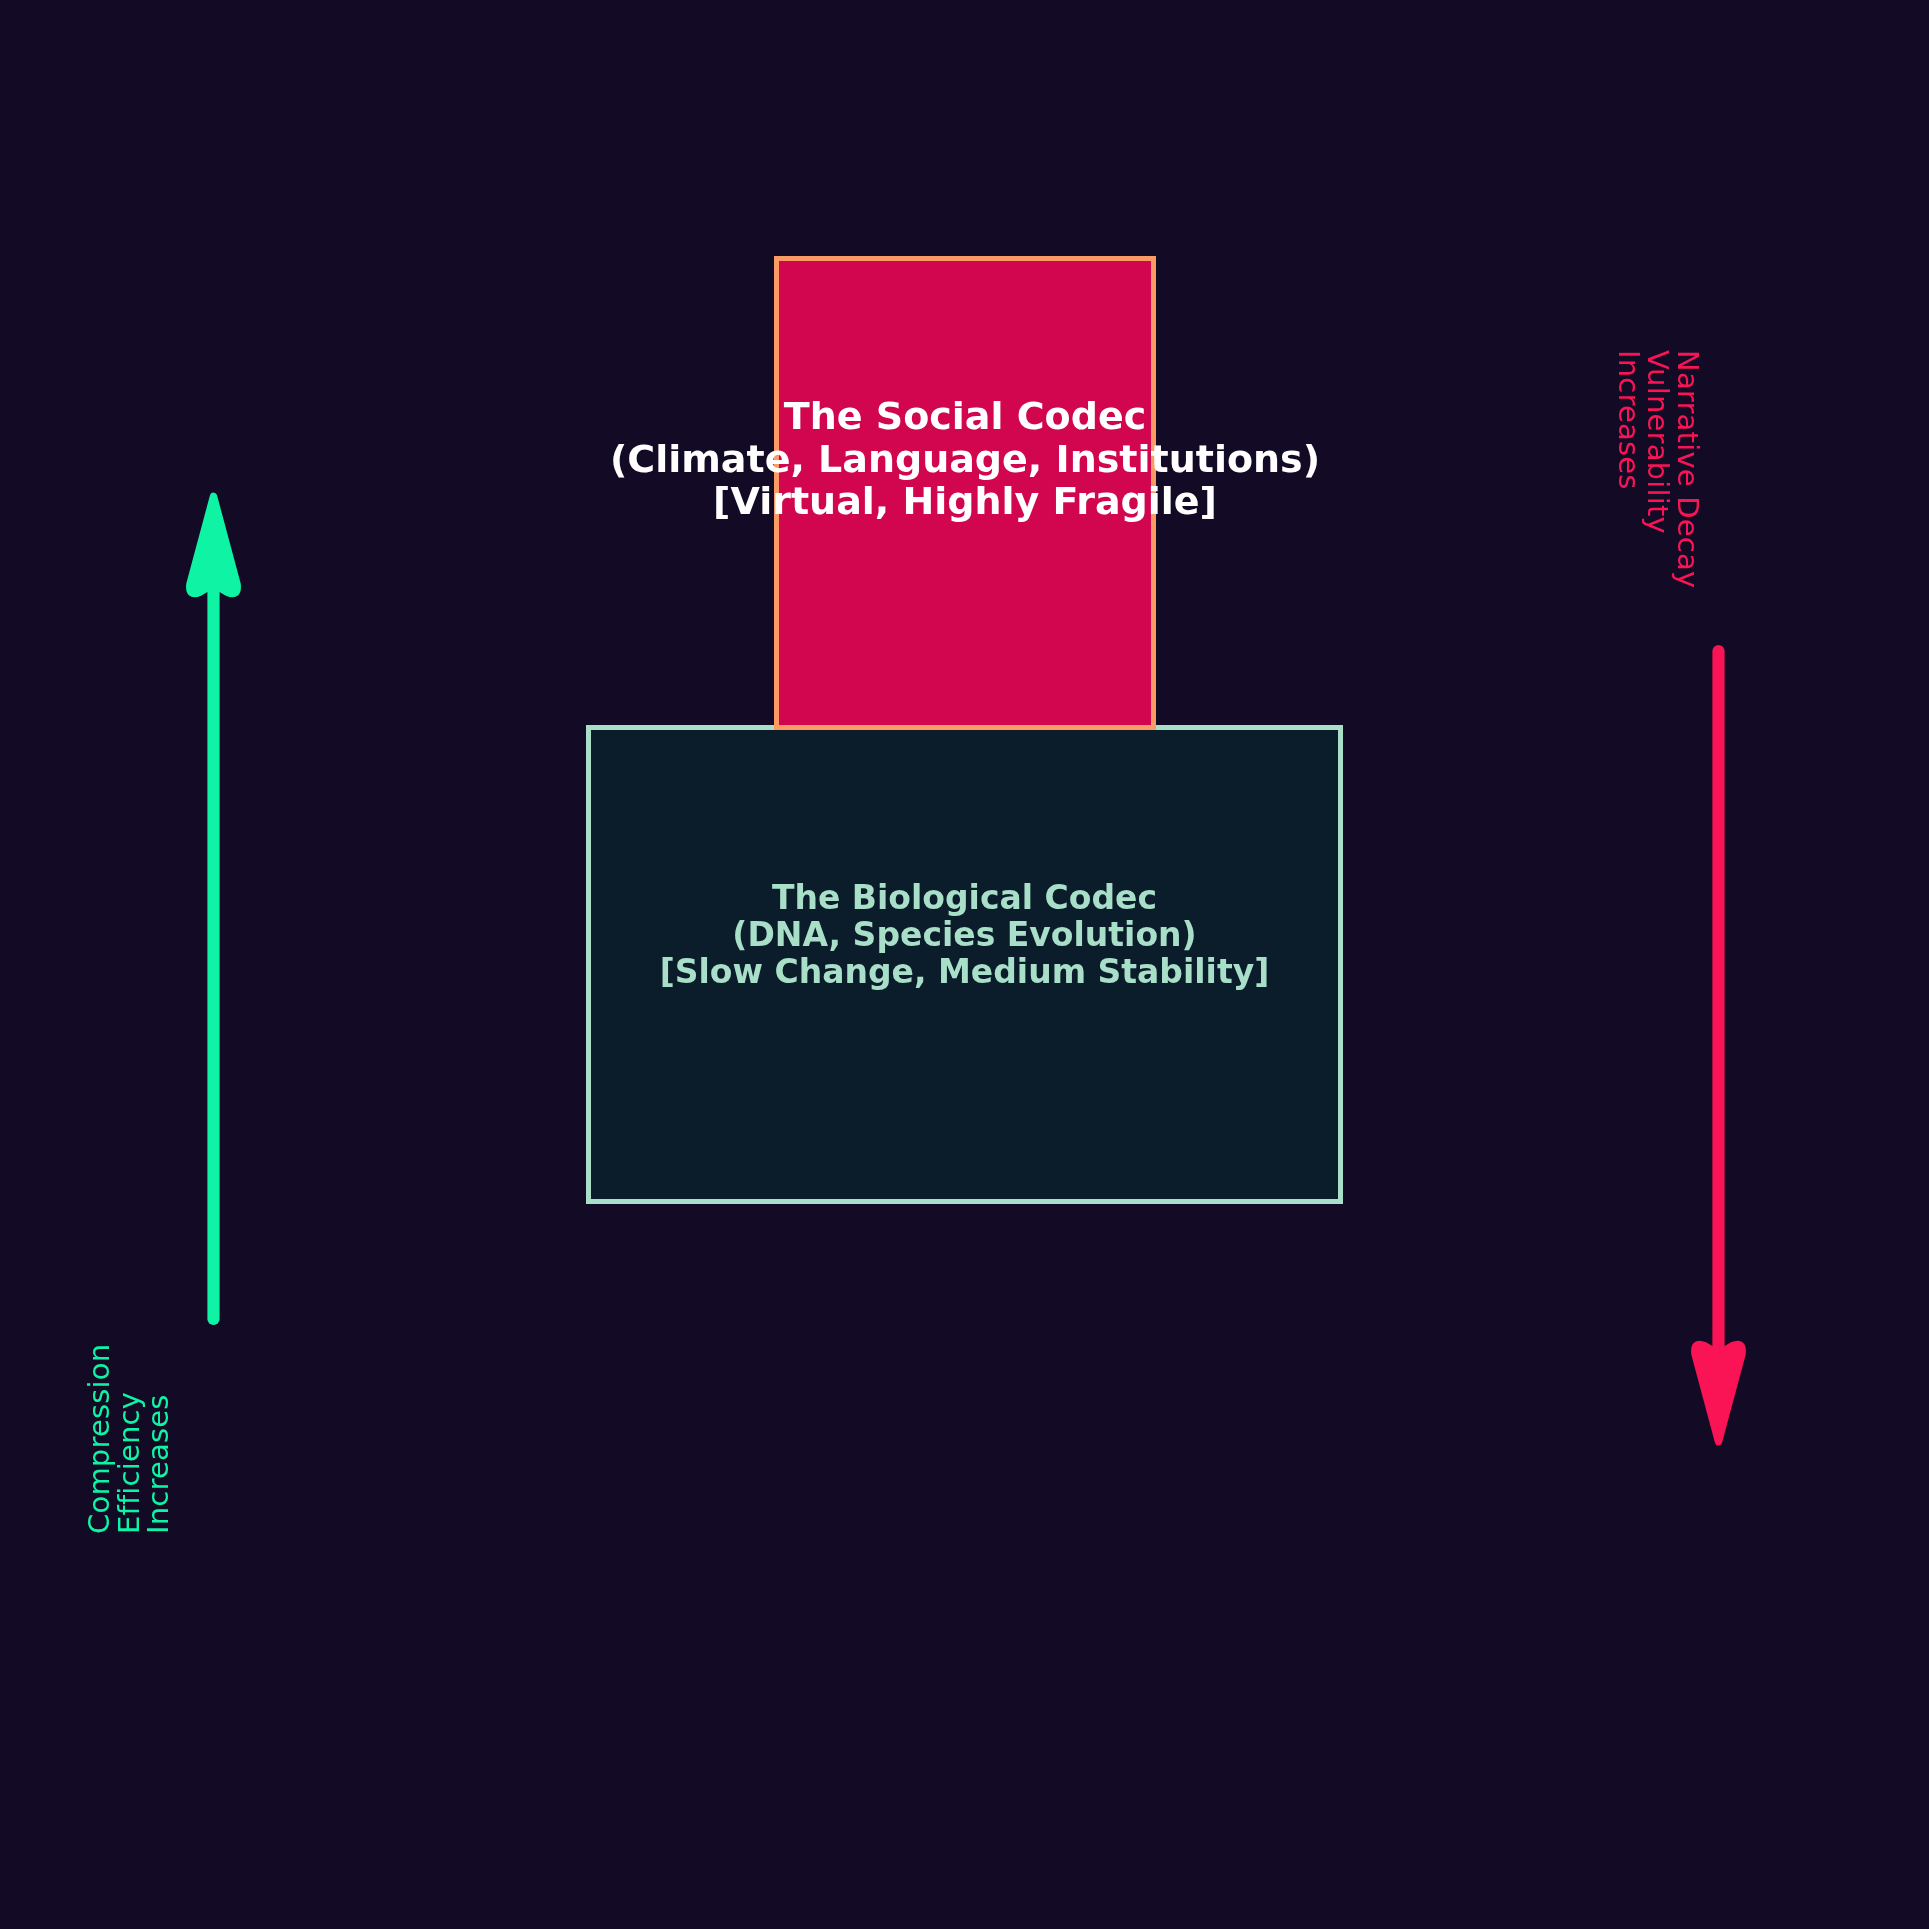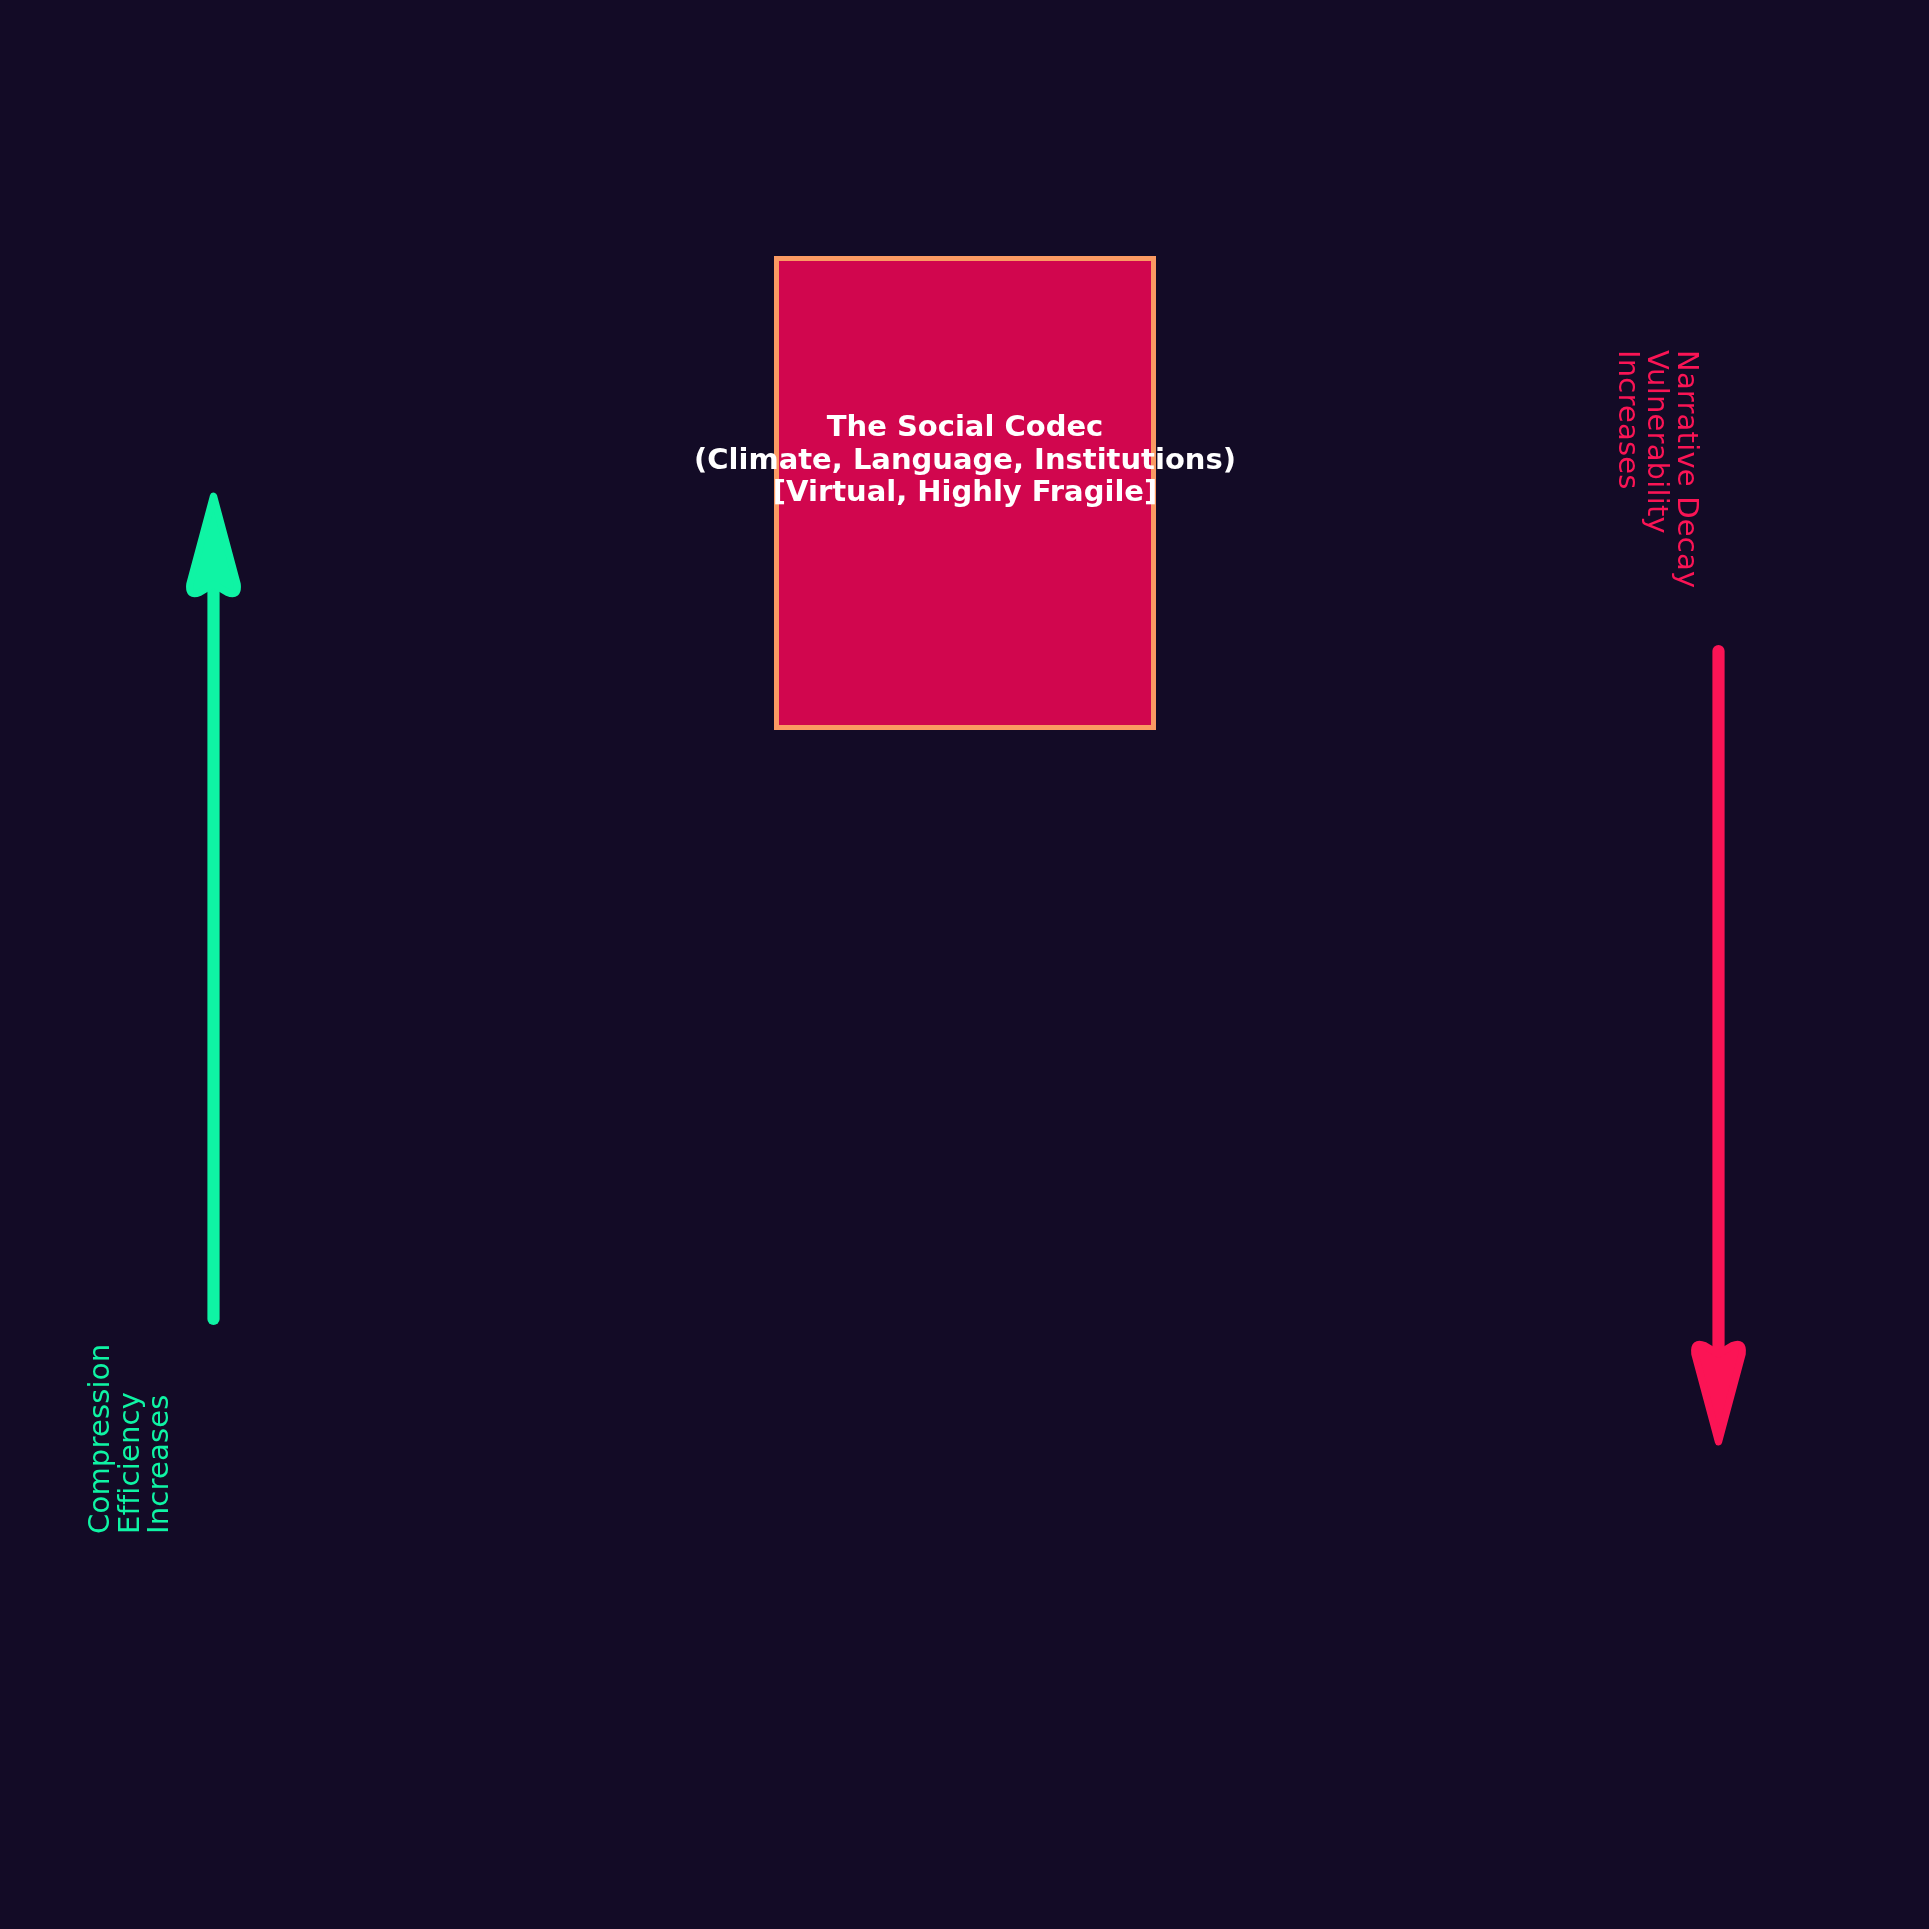--- a/index.html
+++ b/index.html
@@ -37,21 +37,21 @@
     left: 774px;
     top: 256px;
     width: 382px;
     height: 474px;
     background: #d1064e;
     border: 5.7px solid #fb9a62;
     z-index: 3;
   }
   #box-social .layer-label {
     color: #ffffff;
-    font-size: 29px;
+    font-size: 38px;
     position: relative;
     z-index: 6;
     transform: translateY(-34px);
   }
 
   
   #box-bio {
     left: 586px;
     top: 725px;
     width: 757px;
@@ -137,20 +137,25 @@
 <body>
 
 <div id="stage">
 
   <div class="layer-box" id="box-social">
     <div class="layer-label">The Social Codec
 (Climate, Language, Institutions)
 [Virtual, Highly Fragile]</div>
   </div>
 
+  <div class="layer-box" id="box-bio">
+    <div class="layer-label">The Biological Codec
+(DNA, Species Evolution)
+[Slow Change, Medium Stability]</div>
+  </div>
 
 
   <div class="axis">
     <svg class="axis-arrow" id="axis-left-arrow" viewBox="0 0 60 1015" width="49" height="826">
       <line x1="30" y1="1015" x2="30" y2="118" stroke="#0ff4a4" stroke-width="15" stroke-linecap="round"></line>
       <path d="M30 4 L59 112 Q61 128 47 122 L30 112 L13 122 Q-1 128 1 112 Z" fill="#0ff4a4" stroke="#0ff4a4" stroke-width="9" stroke-linejoin="round"></path>
     </svg>
     <div class="axis-caption" id="axis-left-caption">Compression
 Efficiency
 Increases</div>

